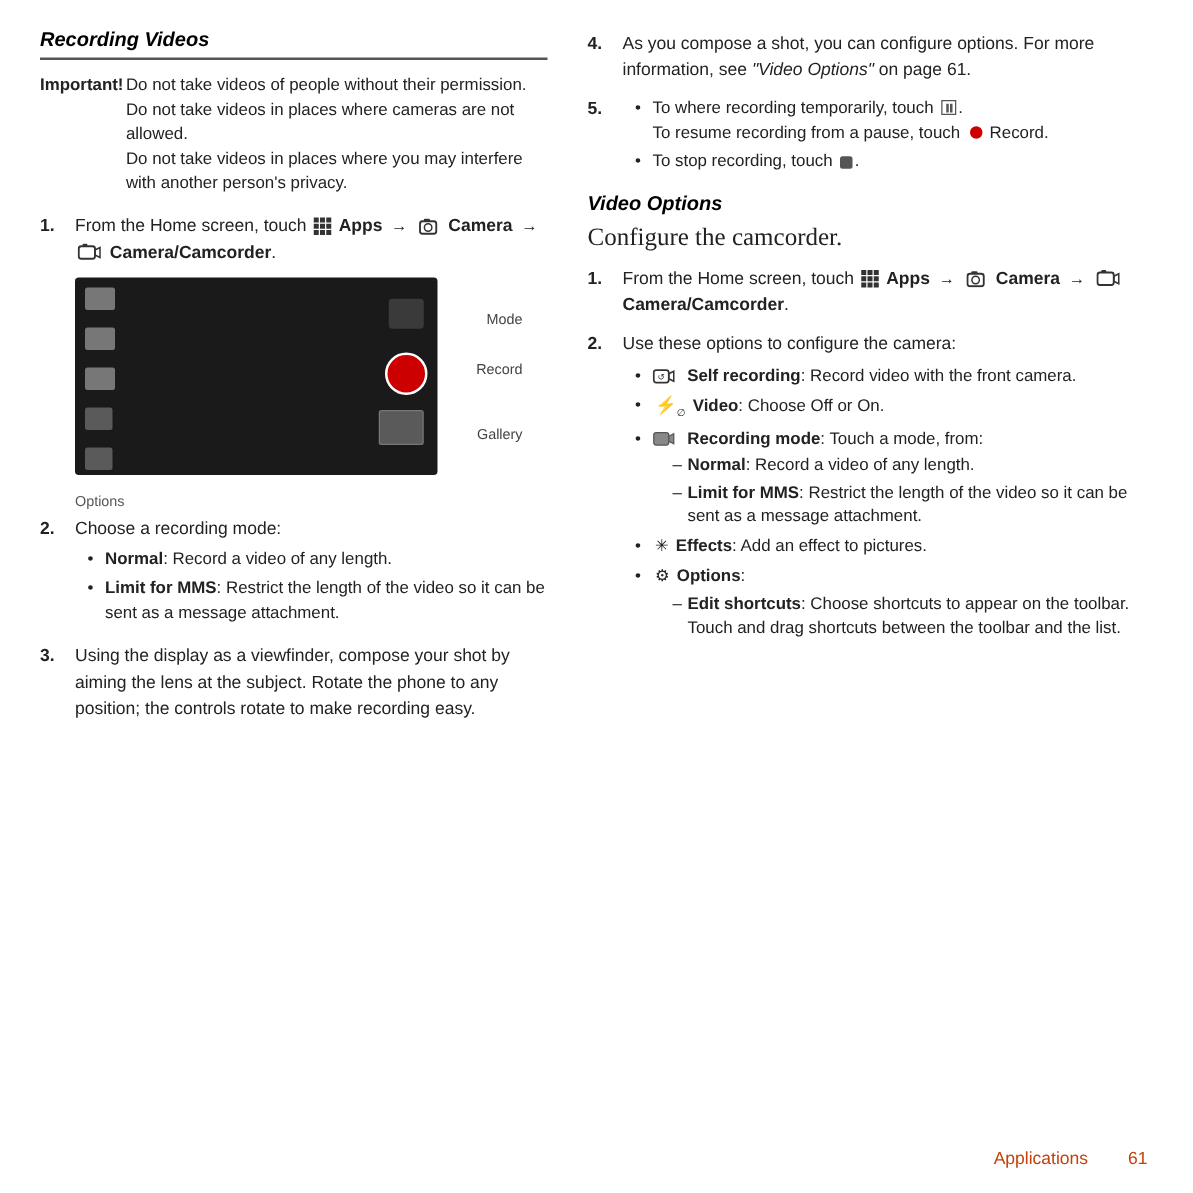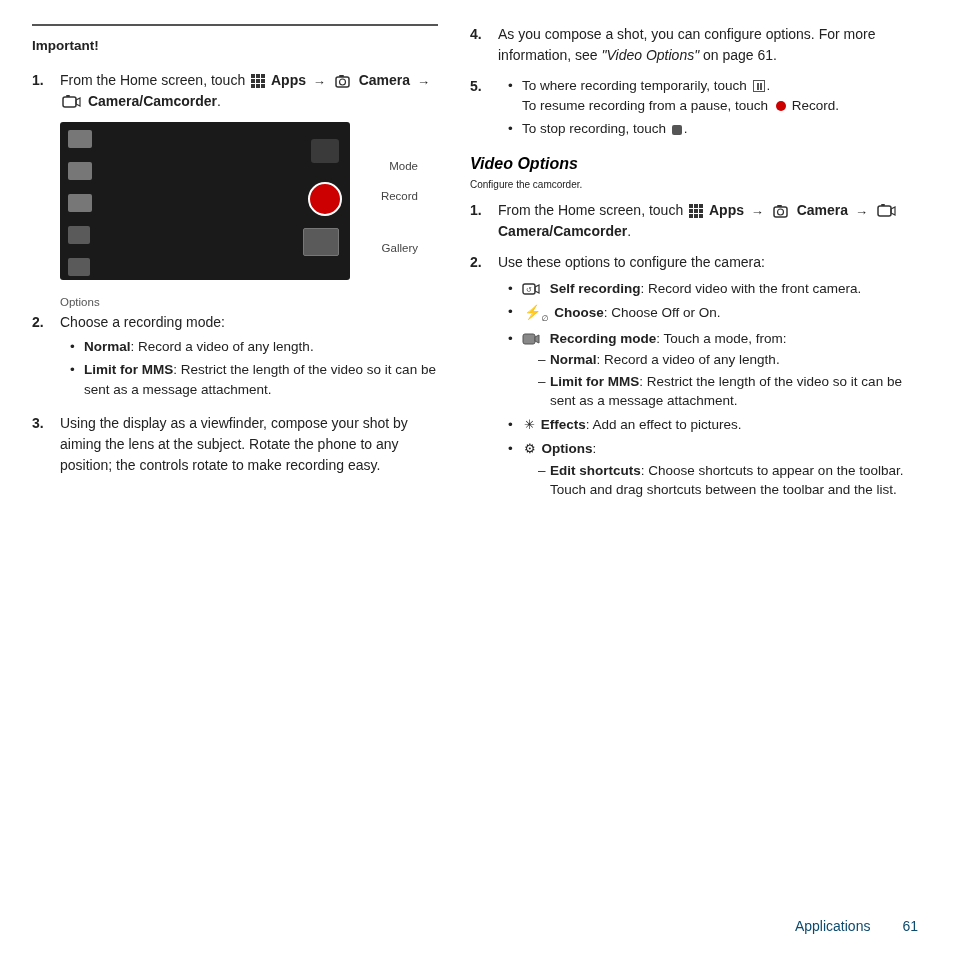--- a/index.html
+++ b/index.html
@@ -246,44 +246,50 @@
       bottom: 20px;
       left: 0;
       right: 0;
       display: flex;
       flex-direction: row;
       justify-content: flex-end;
       padding-right: 36px;
       align-items: center;
       gap: 32px;
       font-size: 14px;
-      color: #0c4a6e;
+      color: #c2410c;
     }
     .viewfinder-gallery {
       position: absolute;
       right: 4px;
       bottom: 6px;
       width: 34px;
       height: 28px;
       background: #4a4a4a;
       border-radius: 2px;
       border: 1px solid #777;
     }
   </style>
 </head>
 <body>
 
 <div class="page">
 
   <div class="left-col">
 
+    <div class="section-title">Recording Videos</div>
     <hr class="divider">
 
     <div class="important-box">
       <span class="important-label">Important!</span>
+      <div class="important-text">
+        <span>Do not take videos of people without their permission.</span><br>
+        <span>Do not take videos in places where cameras are not allowed.</span><br>
+        <span>Do not take videos in places where you may interfere with another person's privacy.</span>
+      </div>
     </div>
 
     <div class="step">
       <div class="step-num">1.</div>
       <div class="step-content">
         <span>From the Home screen, touch </span>
         <span class="grid-icon inline-icon">
           <span></span>
             <span></span>
             <span></span>
@@ -327,21 +333,21 @@
         <div style="width:28px;height:24px;background:#3a3a3a;border-radius:3px;"></div>
 
         <div class="vf-btn-record"></div>
 
         <div class="viewfinder-gallery" style="position:relative;width:36px;height:28px;background:#5a5a5a;border:1px solid #777;border-radius:2px;"></div>
       </div>
 
     </div>
 
     <div style="position:relative;margin-left:28px;margin-top:-152px;width:290px;">
-      <span style="position:absolute;right:-68px;top:28px;font-size:11.5px;color:#444;">Mode</span>
+      <span style="position:absolute;right:-68px;top:18px;font-size:11.5px;color:#444;">Mode</span>
       <span style="position:absolute;right:-68px;top:58px;font-size:11.5px;color:#444;">Record</span>
       <span style="position:absolute;right:-68px;top:110px;font-size:11.5px;color:#444;text-align:right;">Gallery</span>
     </div>
     <div style="height:10px;"></div>
     <div style="font-size:11.5px;color:#555;margin-left:28px;margin-top:154px;">Options</div>
 
     <div class="step" style="margin-top:4px;">
       <div class="step-num">2.</div>
       <div class="step-content">
         <p>Choose a recording mode:</p>
@@ -388,21 +394,21 @@
           <li>
             <span>To stop recording, touch </span>
             <span class="stop-icon inline-icon"></span>.
           </li>
         </ul>
       </div>
     </div>
 
     <div class="section-title" style="margin-top:12px;margin-bottom:6px;">Video Options</div>
 
-    <p style="margin-bottom:10px;font-size:10px;">Configure the camcorder.</p>
+    <p style="margin-bottom:10px;font-size:20px;font-family:Liberation Serif, serif;">Configure the camcorder.</p>
 
     <div class="step">
       <div class="step-num">1.</div>
       <div class="step-content">
         <span>From the Home screen, touch </span>
         <span class="grid-icon inline-icon">
           <span></span>
             <span></span>
             <span></span>
           <span></span>
@@ -440,21 +446,21 @@
             <svg width="22" height="16" viewBox="0 0 22 16" style="vertical-align:middle;margin-right:2px;">
               <rect x="1" y="3" width="12" height="10" rx="2" fill="none" stroke="#333" stroke-width="1.4"></rect>
               <polygon points="13,6 17,4 17,12 13,10" fill="none" stroke="#333" stroke-width="1.2"></polygon>
               <text x="4" y="11" font-size="7" fill="#333">↺</text>
             </svg>
             <span class="bold">Self recording</span><span>: Record video with the front camera.</span>
           </li>
 
           <li>
             <span class="flash-icon" style="font-size:14px;vertical-align:middle;margin-right:2px;">⚡<sub style="font-size:8px;">∅</sub></span>
-            <span class="bold">Choose</span><span>: Choose Off or On.</span>
+            <span class="bold">Video</span><span>: Choose Off or On.</span>
           </li>
 
           <li>
             <svg width="22" height="16" viewBox="0 0 22 16" style="vertical-align:middle;margin-right:2px;">
               <rect x="1" y="3" width="12" height="10" rx="2" fill="#888" stroke="#555" stroke-width="1"></rect>
               <polygon points="13,6 17,4 17,12 13,10" fill="#888" stroke="#555" stroke-width="1"></polygon>
             </svg>
             <span class="bold">Recording mode</span><span>: Touch a mode, from:</span>
             <ul class="sub-bullet">
               <li>

